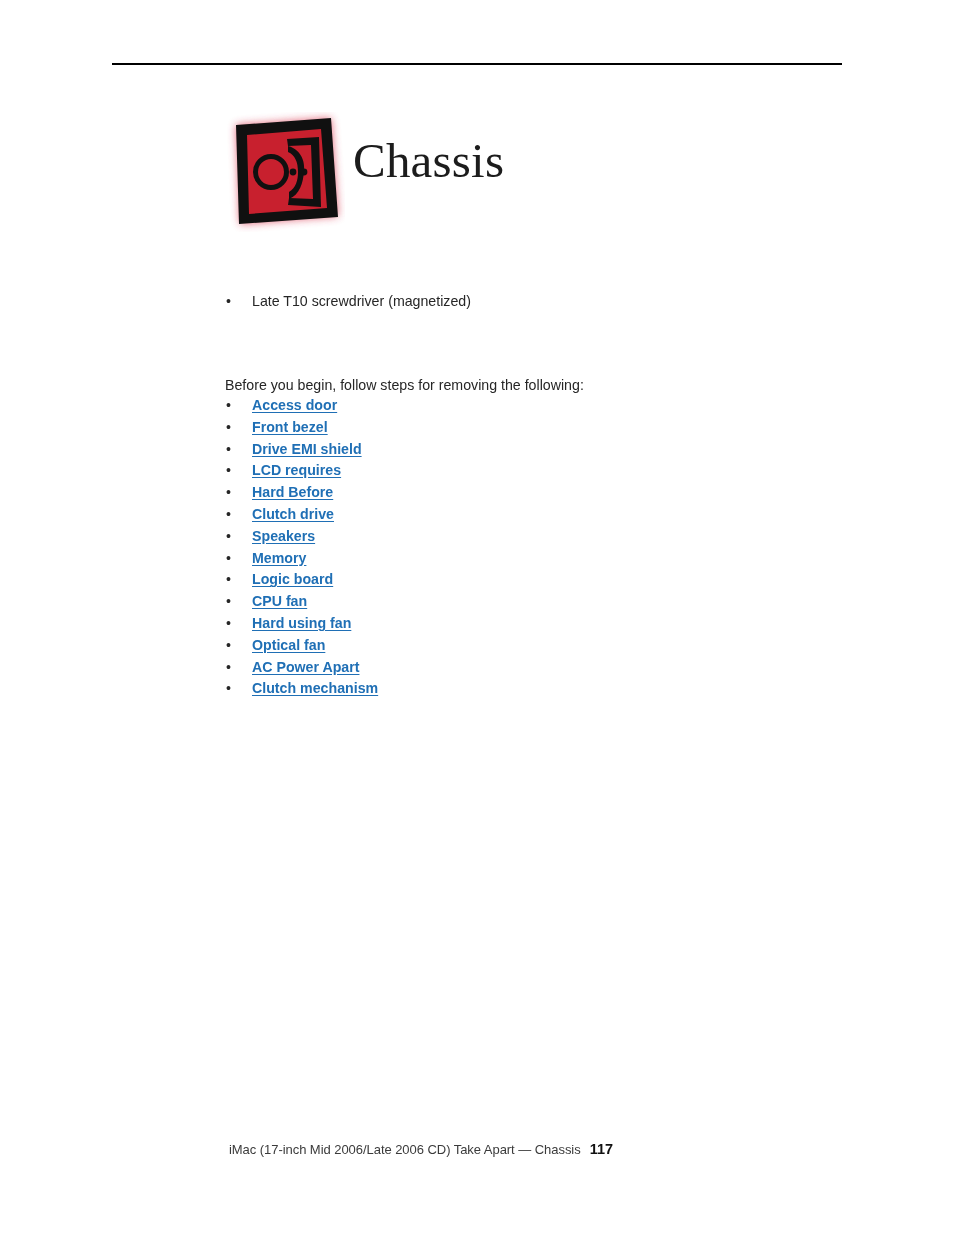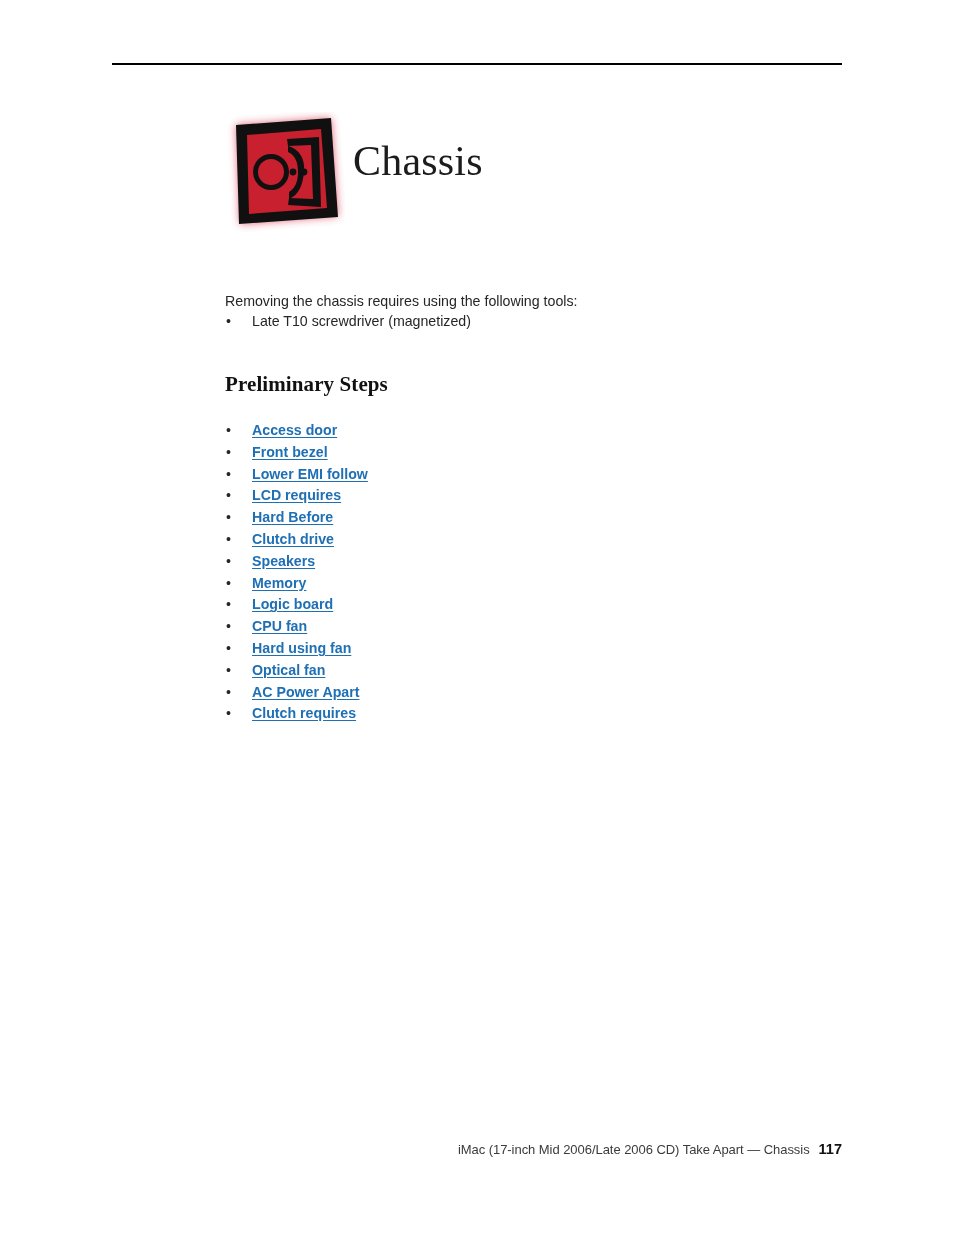--- a/index.html
+++ b/index.html
@@ -42,21 +42,21 @@
     width: 120px;
     height: 120px;
   }
   .chapter-icon svg { display: block; }
 
   .chapter-title {
     position: absolute;
     left: 128px;
     top: 27px;
     font-family: "Liberation Serif", "DejaVu Serif", serif;
-    font-size: 42px;
+    font-size: 49px;
     line-height: 44px;
     font-weight: 400;
     color: #1c1c1c;
     letter-spacing: 0.2px;
     white-space: nowrap;
   }
 
   
   .content {
     position: absolute;
@@ -121,21 +121,21 @@
     font-size: 14.2px;
     text-align: right;
   }
 
   
   .footer {
     position: absolute;
     left: 0;
     top: 1141px;
     width: 842px;
-    text-align: right;
+    text-align: center;
     font-family: "Liberation Sans", sans-serif;
     font-size: 13px;
     color: #3b3b3b;
     white-space: nowrap;
   }
   .footer .footer-text { letter-spacing: -0.05px; }
   .footer .page-number {
     font-weight: bold;
     font-size: 14.5px;
     color: #111111;
@@ -178,48 +178,47 @@
   </div>
 
   <div class="chapter-title">Chassis</div>
 </div>
 
 <div class="content">
 
 
   <div class="lead-gap"></div>
 
-  <p class="intro-line">Removing the chassis requires using the following tools:</p>
 
   <ul class="bullet-list tools-list">
     <li>
       <span class="bullet-dot">•</span>
       <span>Late T10 screwdriver (magnetized)</span>
     </li>
   </ul>
 
   <div class="heading-gap"></div>
 
-  <h2 class="section-heading section-prelim">Preliminary Steps</h2>
 
   <div class="lead-gap"></div>
 
+  <p class="intro-line">Before you begin, follow steps for removing the following:</p>
 
   <ul class="bullet-list prelim-list">
     <li>
       <span class="bullet-dot">•</span>
       <a class="xref">Access door</a>
     </li>
     <li>
       <span class="bullet-dot">•</span>
       <a class="xref">Front bezel</a>
     </li>
     <li>
       <span class="bullet-dot">•</span>
-      <a class="xref">Lower EMI follow</a>
+      <a class="xref">Drive EMI shield</a>
     </li>
     <li>
       <span class="bullet-dot">•</span>
       <a class="xref">LCD requires</a>
     </li>
     <li>
       <span class="bullet-dot">•</span>
       <a class="xref">Hard Before</a>
     </li>
     <li>
@@ -249,20 +248,20 @@
     <li>
       <span class="bullet-dot">•</span>
       <a class="xref">Optical fan</a>
     </li>
     <li>
       <span class="bullet-dot">•</span>
       <a class="xref">AC Power Apart</a>
     </li>
     <li>
       <span class="bullet-dot">•</span>
-      <a class="xref">Clutch requires</a>
+      <a class="xref">Clutch mechanism</a>
     </li>
   </ul>
 </div>
 
 <div class="footer">
   <span class="footer-text">iMac (17-inch Mid 2006/Late 2006 CD) Take Apart — Chassis</span><span class="page-number">117</span>
 </div>
 
 </body></html>

